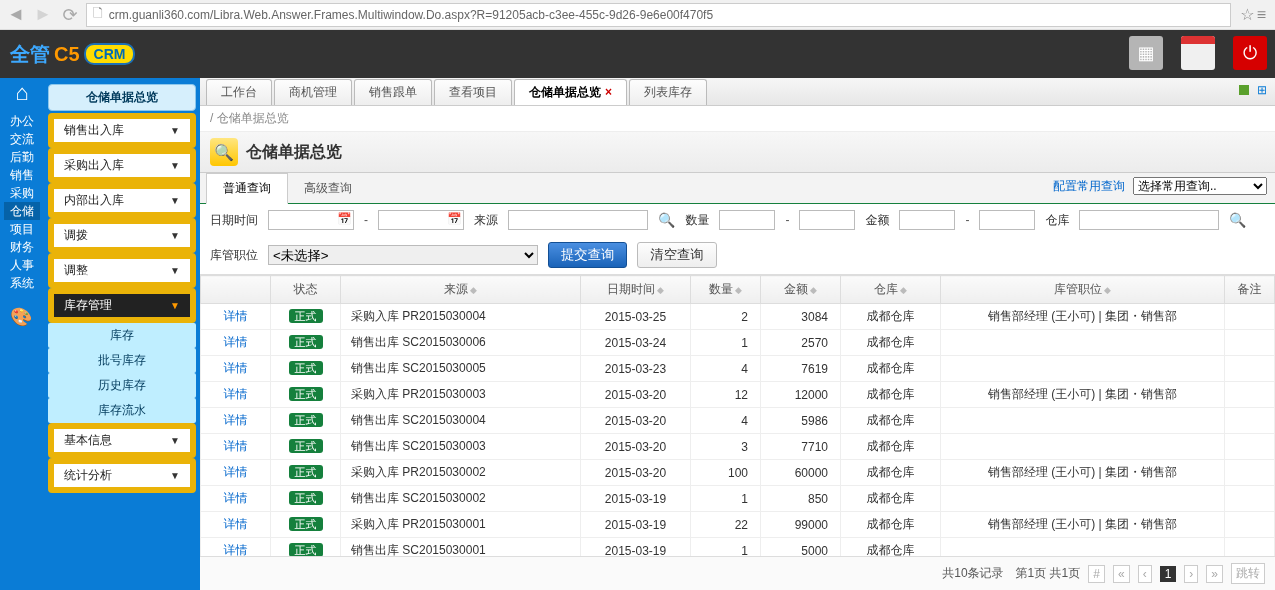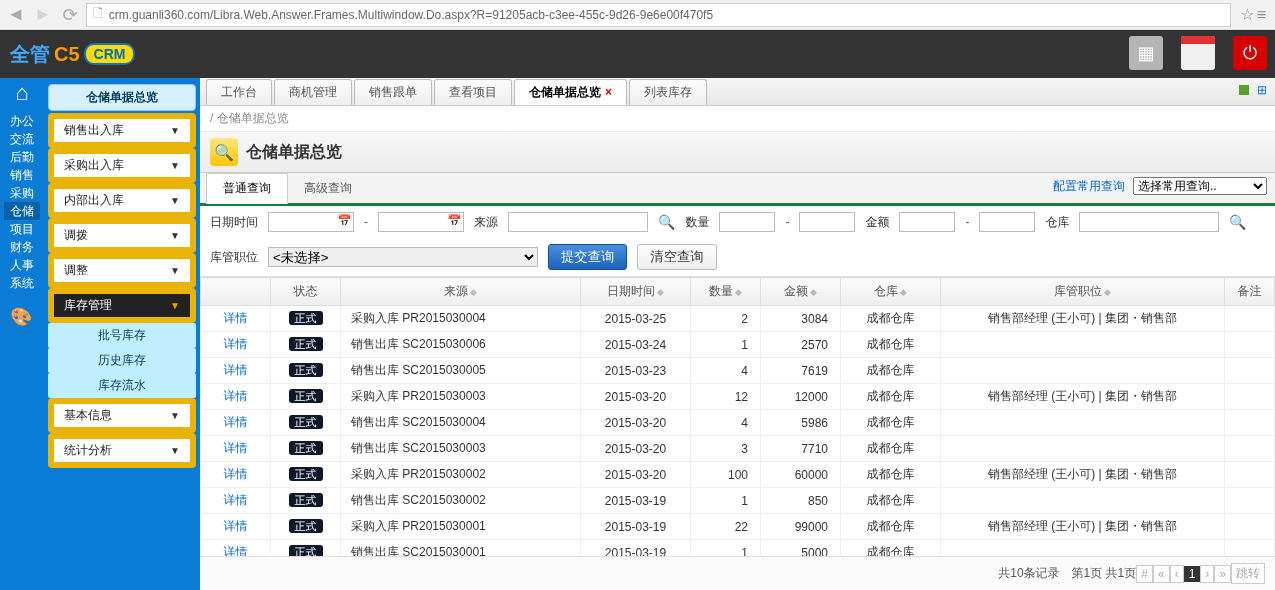--- a/index.html
+++ b/index.html
@@ -51,21 +51,21 @@
 .tab.active { background: #fff; color: #000; font-weight: bold; }
 .tab .close { color: #c00; margin-left: 4px; }
 .tab-right { position: absolute; right: 8px; top: 5px; display: flex; gap: 8px; align-items:center; }
 .tab-right .sq { width: 10px; height: 10px; }
 
 .crumb { padding: 4px 10px; color: #888; font-size: 12px; background:#fff; border-bottom:1px solid #eee;}
 .page-title { display: flex; align-items: center; gap: 8px; padding: 6px 10px; background: linear-gradient(#f7f7f7,#ececec); border-bottom: 1px solid #ccc; }
 .page-title .pt-icon { width: 28px; height: 28px; background: linear-gradient(#ffe680,#ffc600); border-radius: 4px; display:flex;align-items:center;justify-content:center;font-size:16px; }
 .page-title h2 { font-size: 16px; font-weight: bold; color: #333; }
 
-.query-tabs { display: flex; align-items: center; border-bottom: 3px solid #15803d; background: #f3f3f3; padding: 0 6px; position: relative; }
+.query-tabs { display: flex; align-items: center; border-bottom: 1px solid #15803d; background: #f3f3f3; padding: 0 6px; position: relative; }
 .qtab { padding: 6px 16px; font-size: 12px; color: #555; }
 .qtab.active { background: #fff; border: 1px solid #ccc; border-bottom: 1px solid #fff; margin-bottom: -1px; color: #000; }
 .q-right { position: absolute; right: 8px; top: 4px; display: flex; gap: 8px; align-items:center;}
 .q-right a { color: #0066cc; text-decoration: none; }
 .q-right select { font-size: 12px; }
 
 .search-form { padding: 6px 10px; display: flex; flex-wrap: wrap; gap: 6px 10px; align-items: center; background: #fff; border-bottom: 1px solid #ddd;}
 .search-form label { color: #333; }
 .search-form input[type=text] { border: 1px solid #bbb; height: 20px; padding: 0 4px; }
 .search-form .date { width: 86px; background: #fff; position: relative; }
@@ -77,23 +77,23 @@
 .search-icn { color: #0066cc; font-size: 14px; }
 
 .grid { flex: 1; overflow: auto; }
 table { width: 100%; border-collapse: collapse; }
 th { background: linear-gradient(#fbfbfb,#eee); border: 1px solid #ddd; padding: 5px 6px; color: #555; font-weight: normal; position: relative; }
 th .sort { color: #bbb; font-size: 9px; margin-left: 2px;}
 td { border: 1px solid #eee; padding: 4px 6px; text-align: center; color: #333; }
 td.num { text-align: right; padding-right: 12px;}
 td.lft { text-align: left; padding-left: 10px;}
 a.detail { color: #0066cc; text-decoration: none; }
-.status-badge { background: #0f172a; color: #fff; padding: 1px 6px; border-radius: 3px; font-size: 11px; }
-
-.pager { padding: 6px 10px; text-align: right; color: #555; background: #fafafa; border-top: 1px solid #ddd; display: flex; justify-content: flex-end; align-items: center; }
+.status-badge { background: #15803d; color: #fff; padding: 1px 6px; border-radius: 3px; font-size: 11px; }
+
+.pager { padding: 6px 10px; text-align: right; color: #555; background: #fafafa; border-top: 1px solid #ddd; display: flex; justify-content: flex-end; align-items: center; gap: 8px;}
 .pager .pgbtn { border: 1px solid #ccc; padding: 1px 4px; color: #aaa; background:#fff;}
 .pager .pgcur { background: #333; color: #fff; padding: 1px 5px; }
 </style>
 </head>
 <body>
 <div class="viewport">
 
 <div class="browser-bar">
   <div class="nav-btn">◄</div>
   <div class="nav-btn" style="opacity:.4">►</div>
@@ -160,20 +160,21 @@
             <span class="caret">▼</span>
           </div>
           <div class="sb-item">
             <span>调整</span>
             <span class="caret">▼</span>
           </div>
           <div class="sb-item dark">
             <span>库存管理</span>
             <span class="caret">▼</span>
           </div>
+          <div class="sb-sub">库存</div>
           <div class="sb-sub">批号库存</div>
           <div class="sb-sub">历史库存</div>
           <div class="sb-sub">库存流水</div>
           <div class="sb-item">
             <span>基本信息</span>
             <span class="caret">▼</span>
           </div>
           <div class="sb-item">
             <span>统计分析</span>
             <span class="caret">▼</span>

